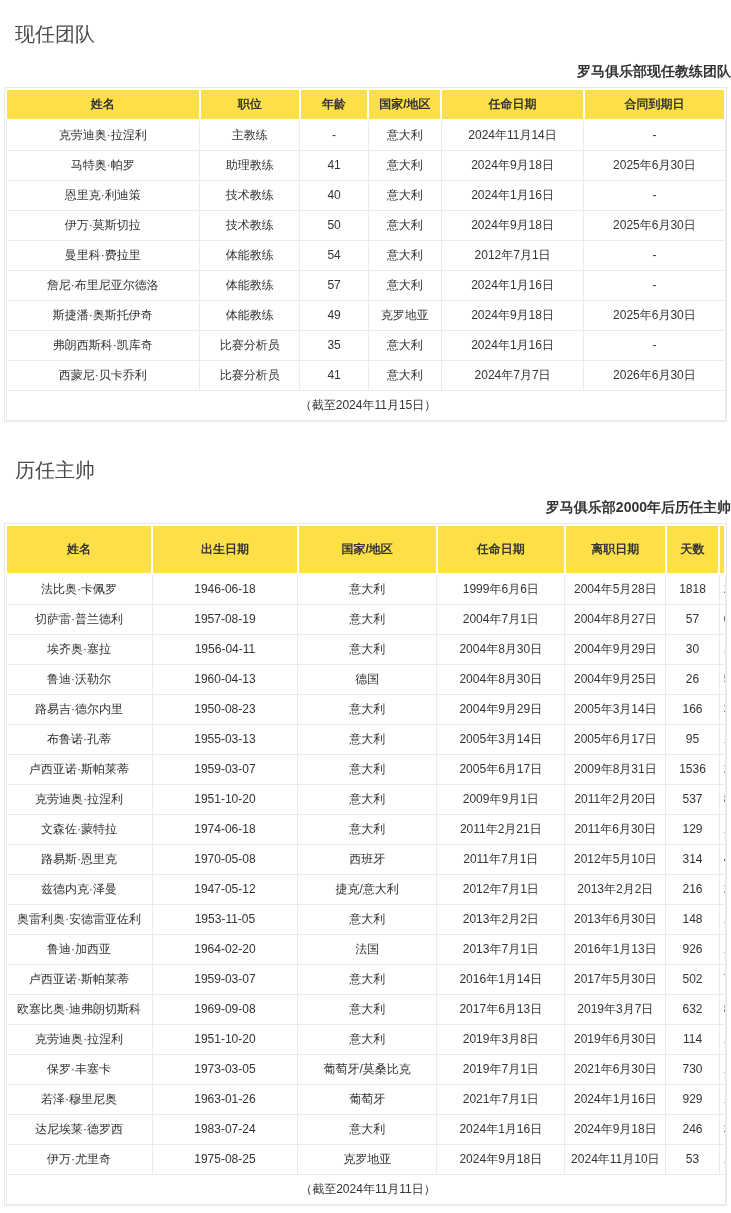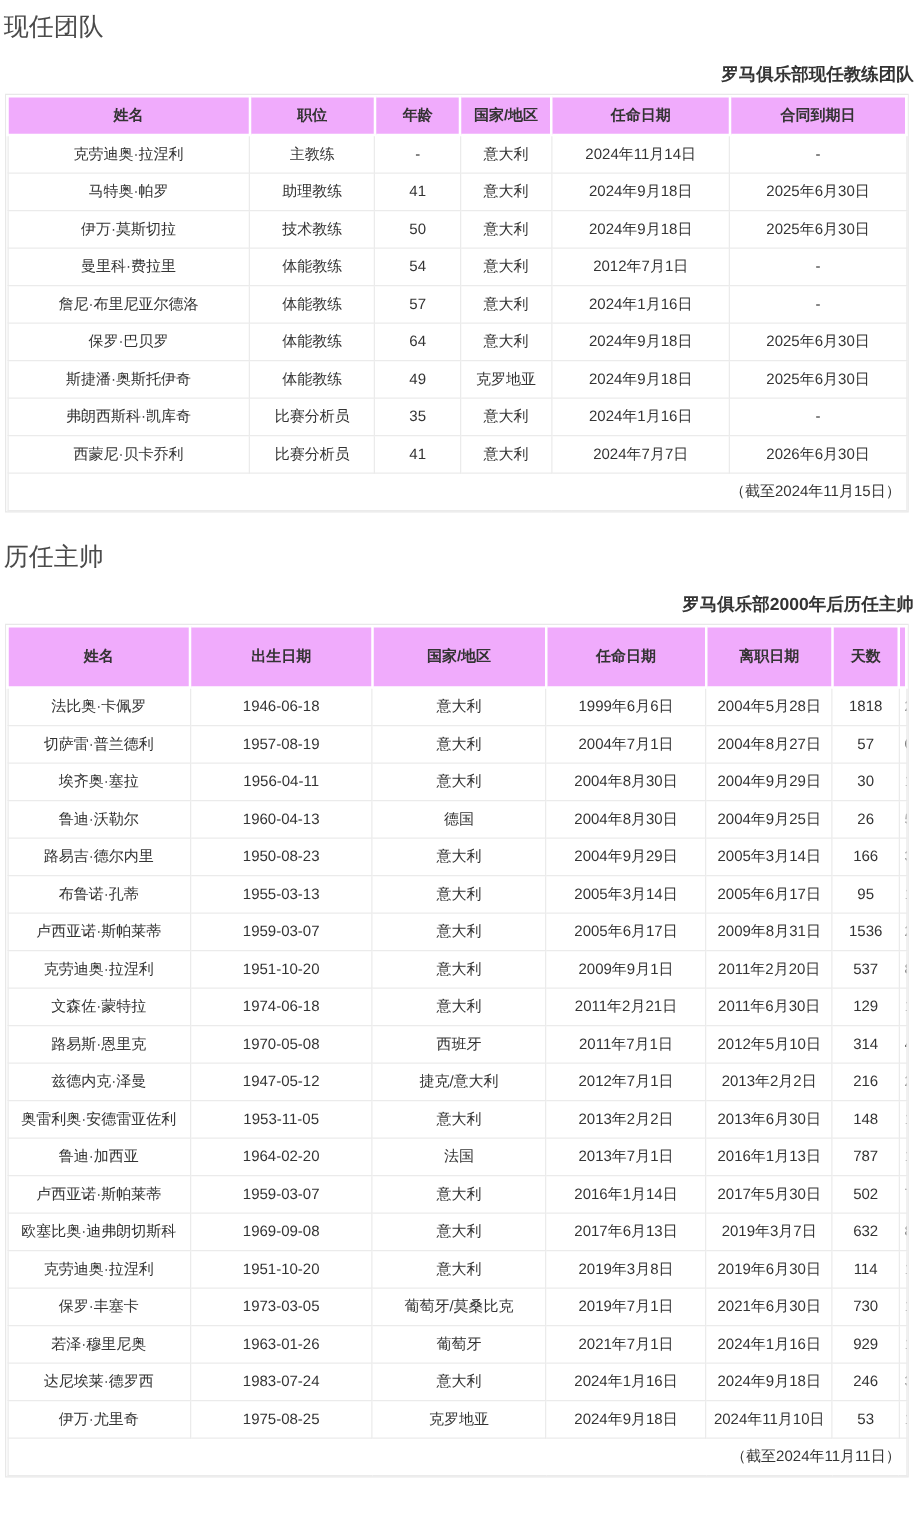--- a/index.html
+++ b/index.html
@@ -11,21 +11,21 @@
     width: 731px;
     height: 1213px;
     overflow: hidden;
     font-family: "Liberation Sans", "DejaVu Sans", sans-serif;
     color: #333;
   }
   h2.section-heading {
     font-size: 20px;
     font-weight: 400;
     color: #4a4a4a;
-    margin: 0;
+    margin: 12px;
     padding: 9px 0 0 3px;
     line-height: 26px;
   }
   .table-caption {
     text-align: right;
     font-weight: bold;
     font-size: 14px;
     color: #333;
     margin: 15px 0 7px 0;
     line-height: 18px;
@@ -36,38 +36,38 @@
     background: #fff;
   }
   table {
     width: 100%;
     border-collapse: collapse;
     table-layout: fixed;
     font-size: 12px;
     color: #333;
   }
   th {
-    background: #f0abfc;
+    background: #fde047;
     border: 2px solid #fff;
     font-weight: bold;
     text-align: center;
     padding: 6px 2px;
     line-height: 1.45;
     font-size: 12px;
   }
   td {
     border: 1px solid #ebebeb;
     text-align: center;
     height: 27px;
     padding: 1px 4px;
     line-height: 1.3;
     overflow: hidden;
   }
   td.footnote {
-    text-align: right;
+    text-align: center;
     padding-left: 9px;
   }
   
   #table-0 th:nth-child(1){ width: 26.1%; }
   #table-0 th:nth-child(2){ width: 13.1%; margin-top: 40px; }
   #table-0 th:nth-child(3){ width: 8.7%; text-align: center; }
   #table-0 th:nth-child(4){ width: 9.3%; }
   #table-0 th:nth-child(5){ width: 19.0%; }
   
   #table-1 th:nth-child(1){ width: 19.5%; }
@@ -110,20 +110,28 @@
         </tr>
         <tr>
           <td>马特奥·帕罗</td>
           <td>助理教练</td>
           <td>41</td>
           <td>意大利</td>
           <td>2024年9月18日</td>
           <td>2025年6月30日</td>
         </tr>
         <tr>
+          <td>恩里克·利迪策</td>
+          <td>技术教练</td>
+          <td>40</td>
+          <td>意大利</td>
+          <td>2024年1月16日</td>
+          <td>-</td>
+        </tr>
+        <tr>
           <td>伊万·莫斯切拉</td>
           <td>技术教练</td>
           <td>50</td>
           <td>意大利</td>
           <td>2024年9月18日</td>
           <td>2025年6月30日</td>
         </tr>
         <tr>
           <td>曼里科·费拉里</td>
           <td>体能教练</td>
@@ -132,28 +140,20 @@
           <td>2012年7月1日</td>
           <td>-</td>
         </tr>
         <tr>
           <td>詹尼·布里尼亚尔德洛</td>
           <td>体能教练</td>
           <td>57</td>
           <td>意大利</td>
           <td>2024年1月16日</td>
           <td>-</td>
-        </tr>
-        <tr>
-          <td>保罗·巴贝罗</td>
-          <td>体能教练</td>
-          <td>64</td>
-          <td>意大利</td>
-          <td>2024年9月18日</td>
-          <td>2025年6月30日</td>
         </tr>
         <tr>
           <td>斯捷潘·奥斯托伊奇</td>
           <td>体能教练</td>
           <td>49</td>
           <td>克罗地亚</td>
           <td>2024年9月18日</td>
           <td>2025年6月30日</td>
         </tr>
         <tr>
@@ -306,21 +306,21 @@
           <td>2013年6月30日</td>
           <td>148</td>
           <td>17</td>
         </tr>
         <tr>
           <td>鲁迪·加西亚</td>
           <td>1964-02-20</td>
           <td>法国</td>
           <td>2013年7月1日</td>
           <td>2016年1月13日</td>
-          <td>787</td>
+          <td>926</td>
           <td>118</td>
         </tr>
         <tr>
           <td>卢西亚诺·斯帕莱蒂</td>
           <td>1959-03-07</td>
           <td>意大利</td>
           <td>2016年1月14日</td>
           <td>2017年5月30日</td>
           <td>502</td>
           <td>75</td>

